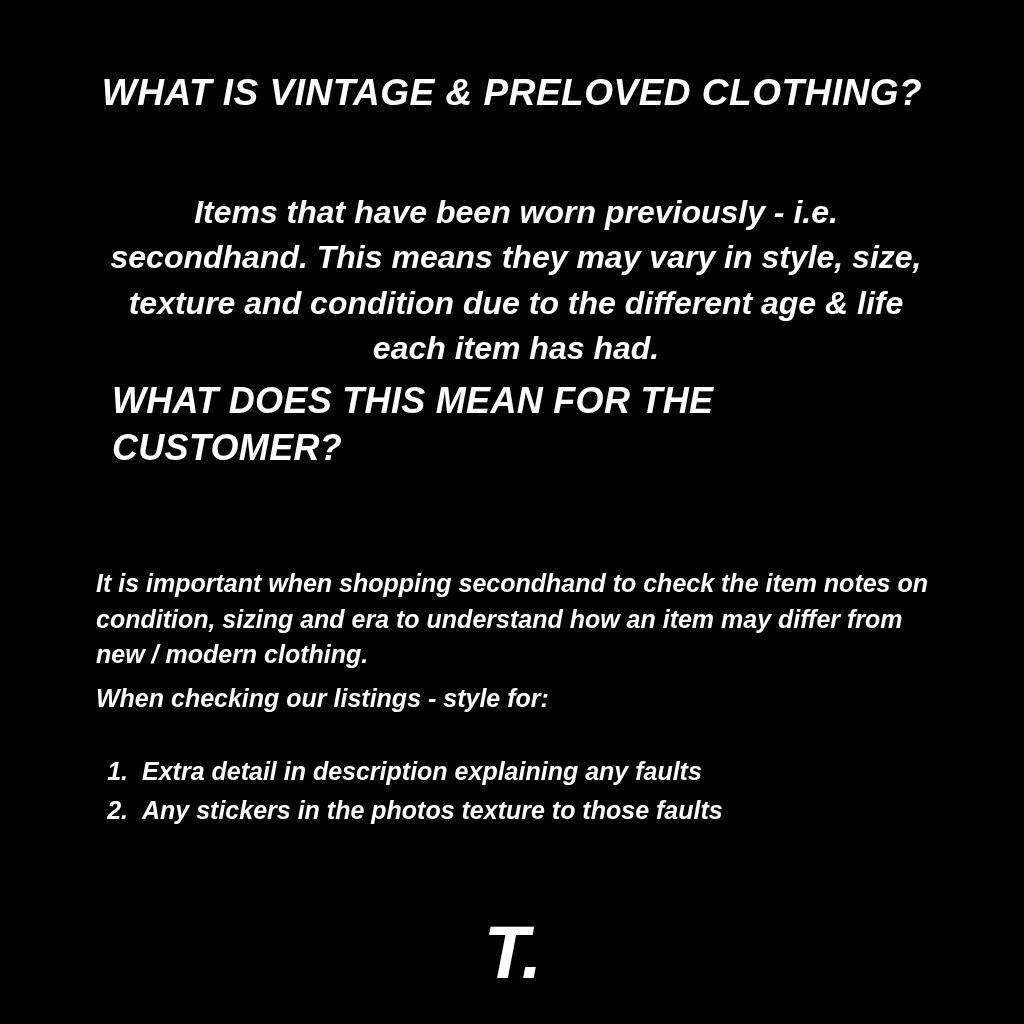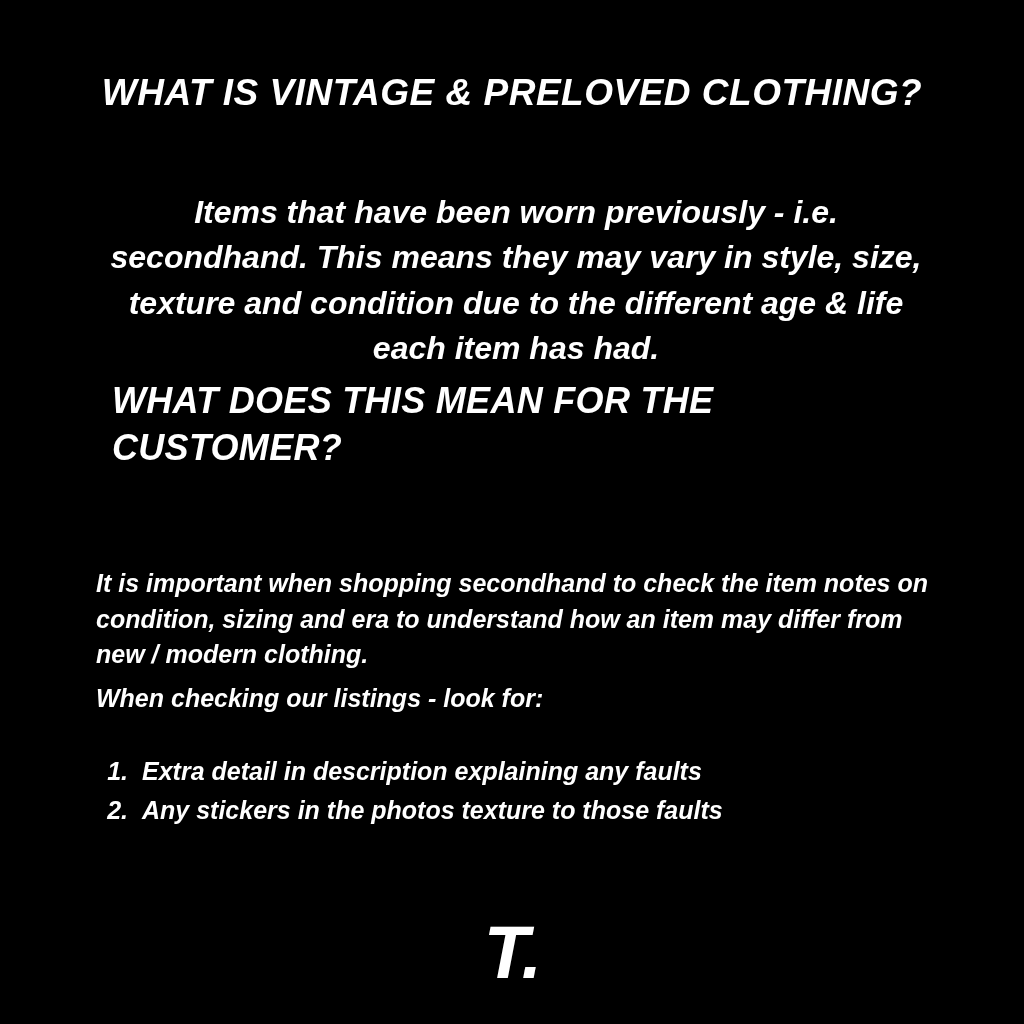--- a/index.html
+++ b/index.html
@@ -135,21 +135,21 @@
 <div class="page">
 
   <div class="heading-1">WHAT IS VINTAGE &amp; PRELOVED CLOTHING?</div>
 
   <div class="para-1">Items that have been worn previously - i.e. secondhand. This means they may vary in style, size, texture and condition due to the different age &amp; life each item has had.</div>
 
   <div class="heading-2">WHAT DOES THIS MEAN FOR THE CUSTOMER?</div>
 
   <div class="para-2">It is important when shopping secondhand to check the item notes on condition, sizing and era to understand how an item may differ from new / modern clothing.</div>
 
-  <div class="para-3">When checking our listings - look for:</div>
+  <div class="para-3">When checking our listings - style for:</div>
 
   <ol class="list">
     <li>
       <span class="num">1.</span>
       <span class="txt">Extra detail in description explaining any faults</span>
     </li>
     <li>
       <span class="num">2.</span>
       <span class="txt">Any stickers in the photos texture to those faults</span>
     </li>

